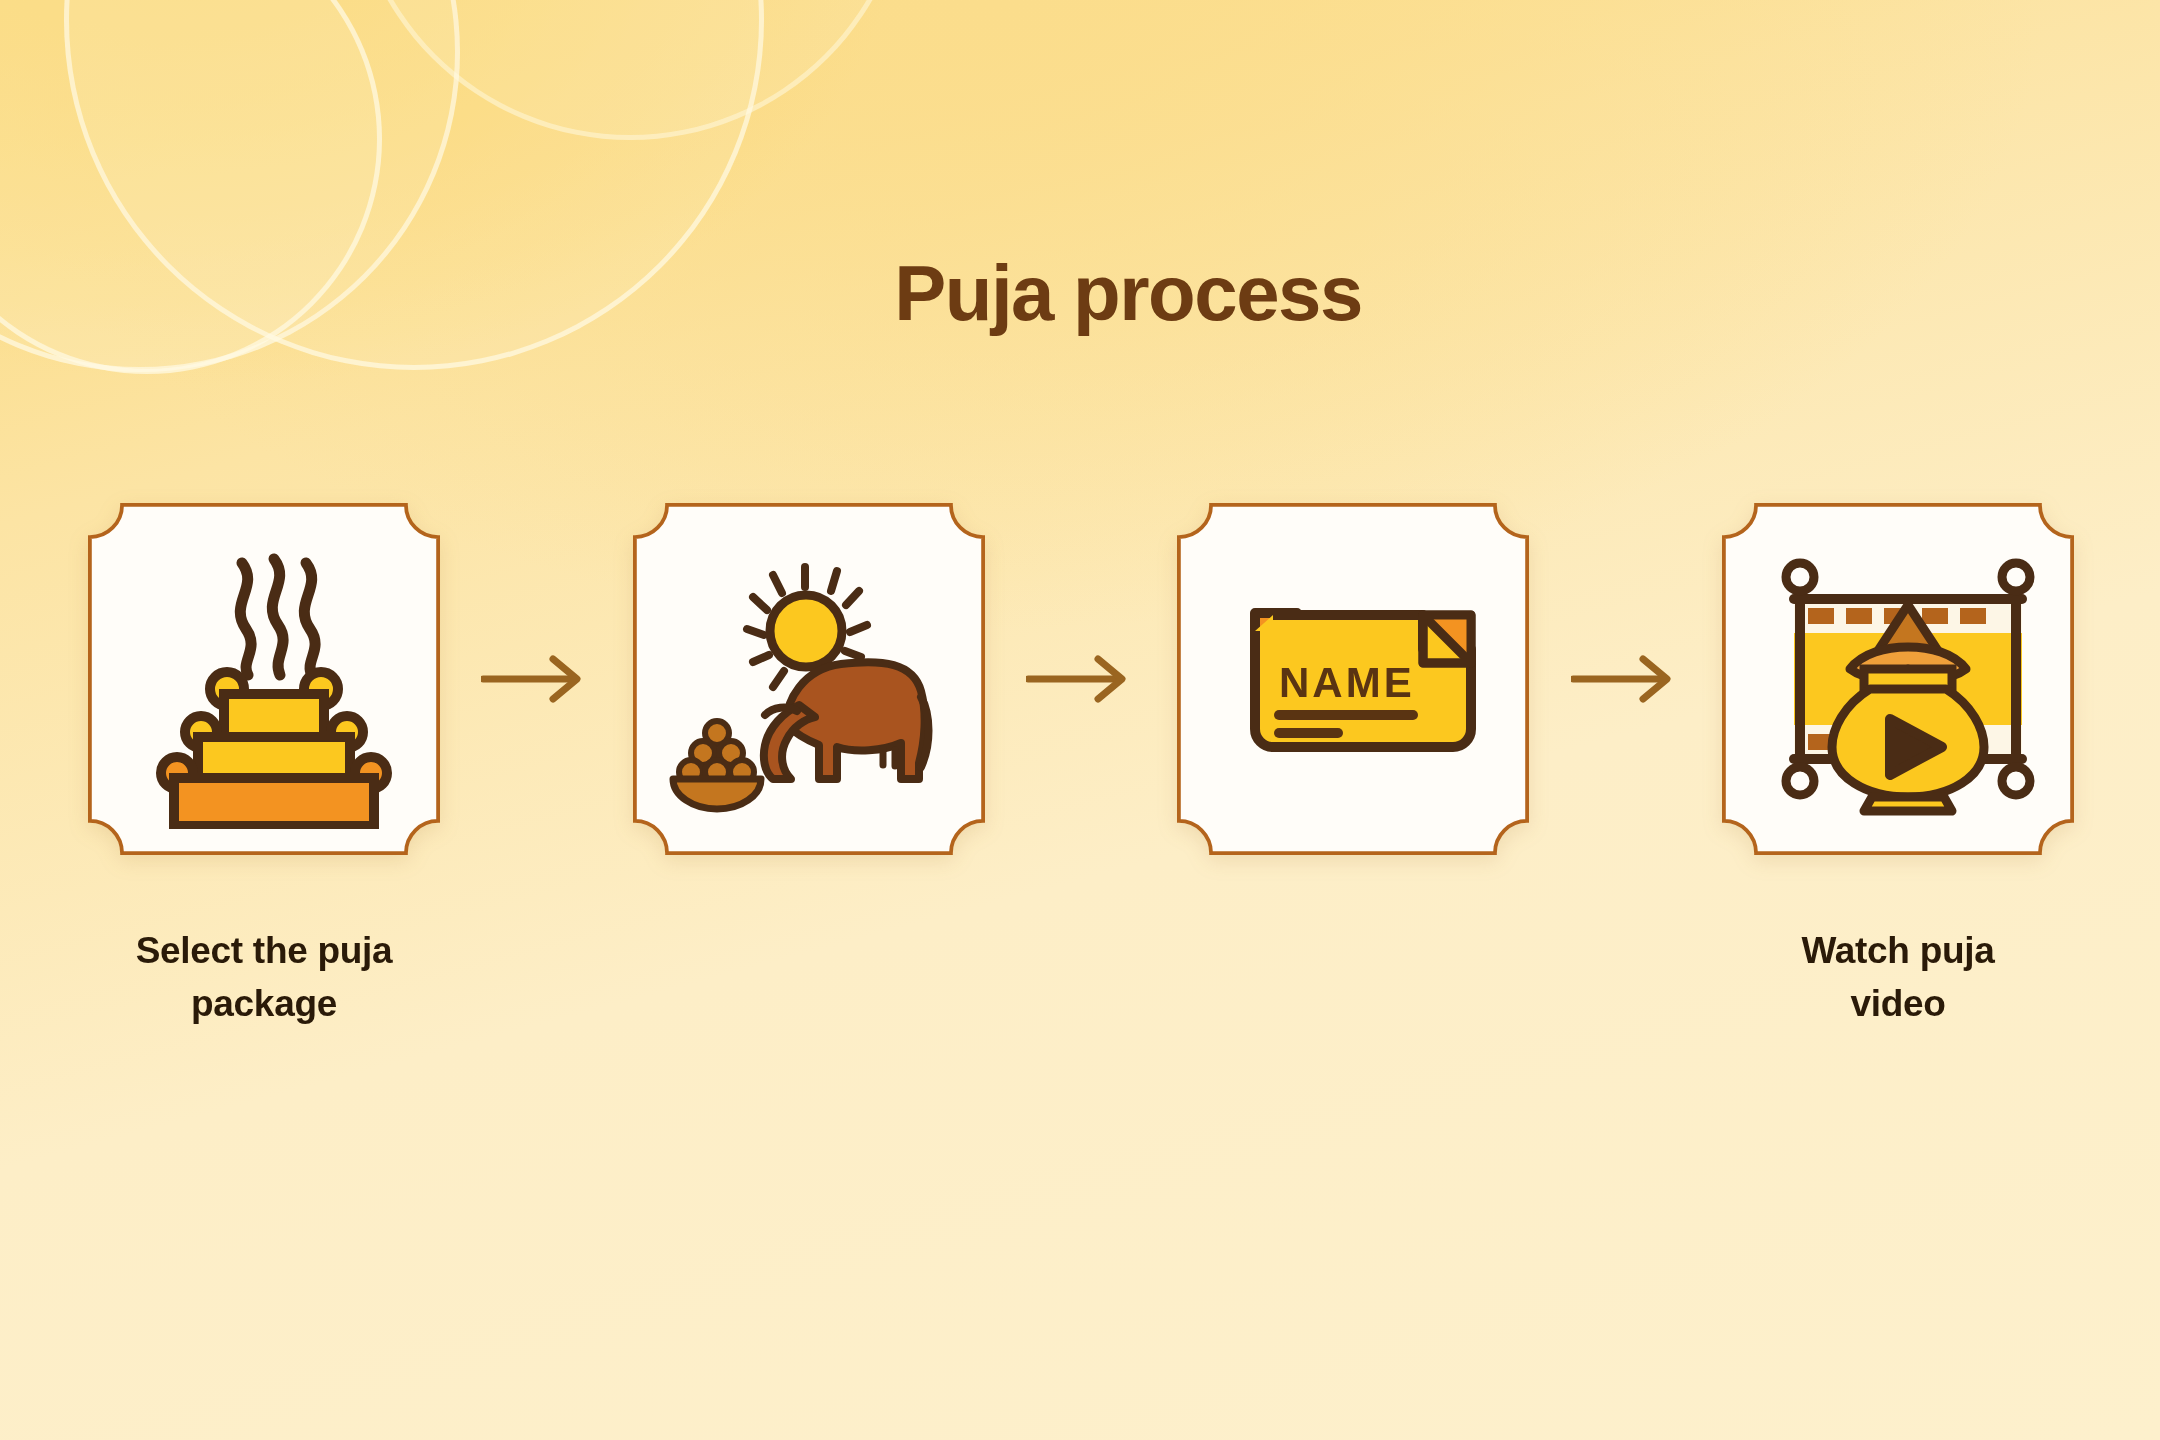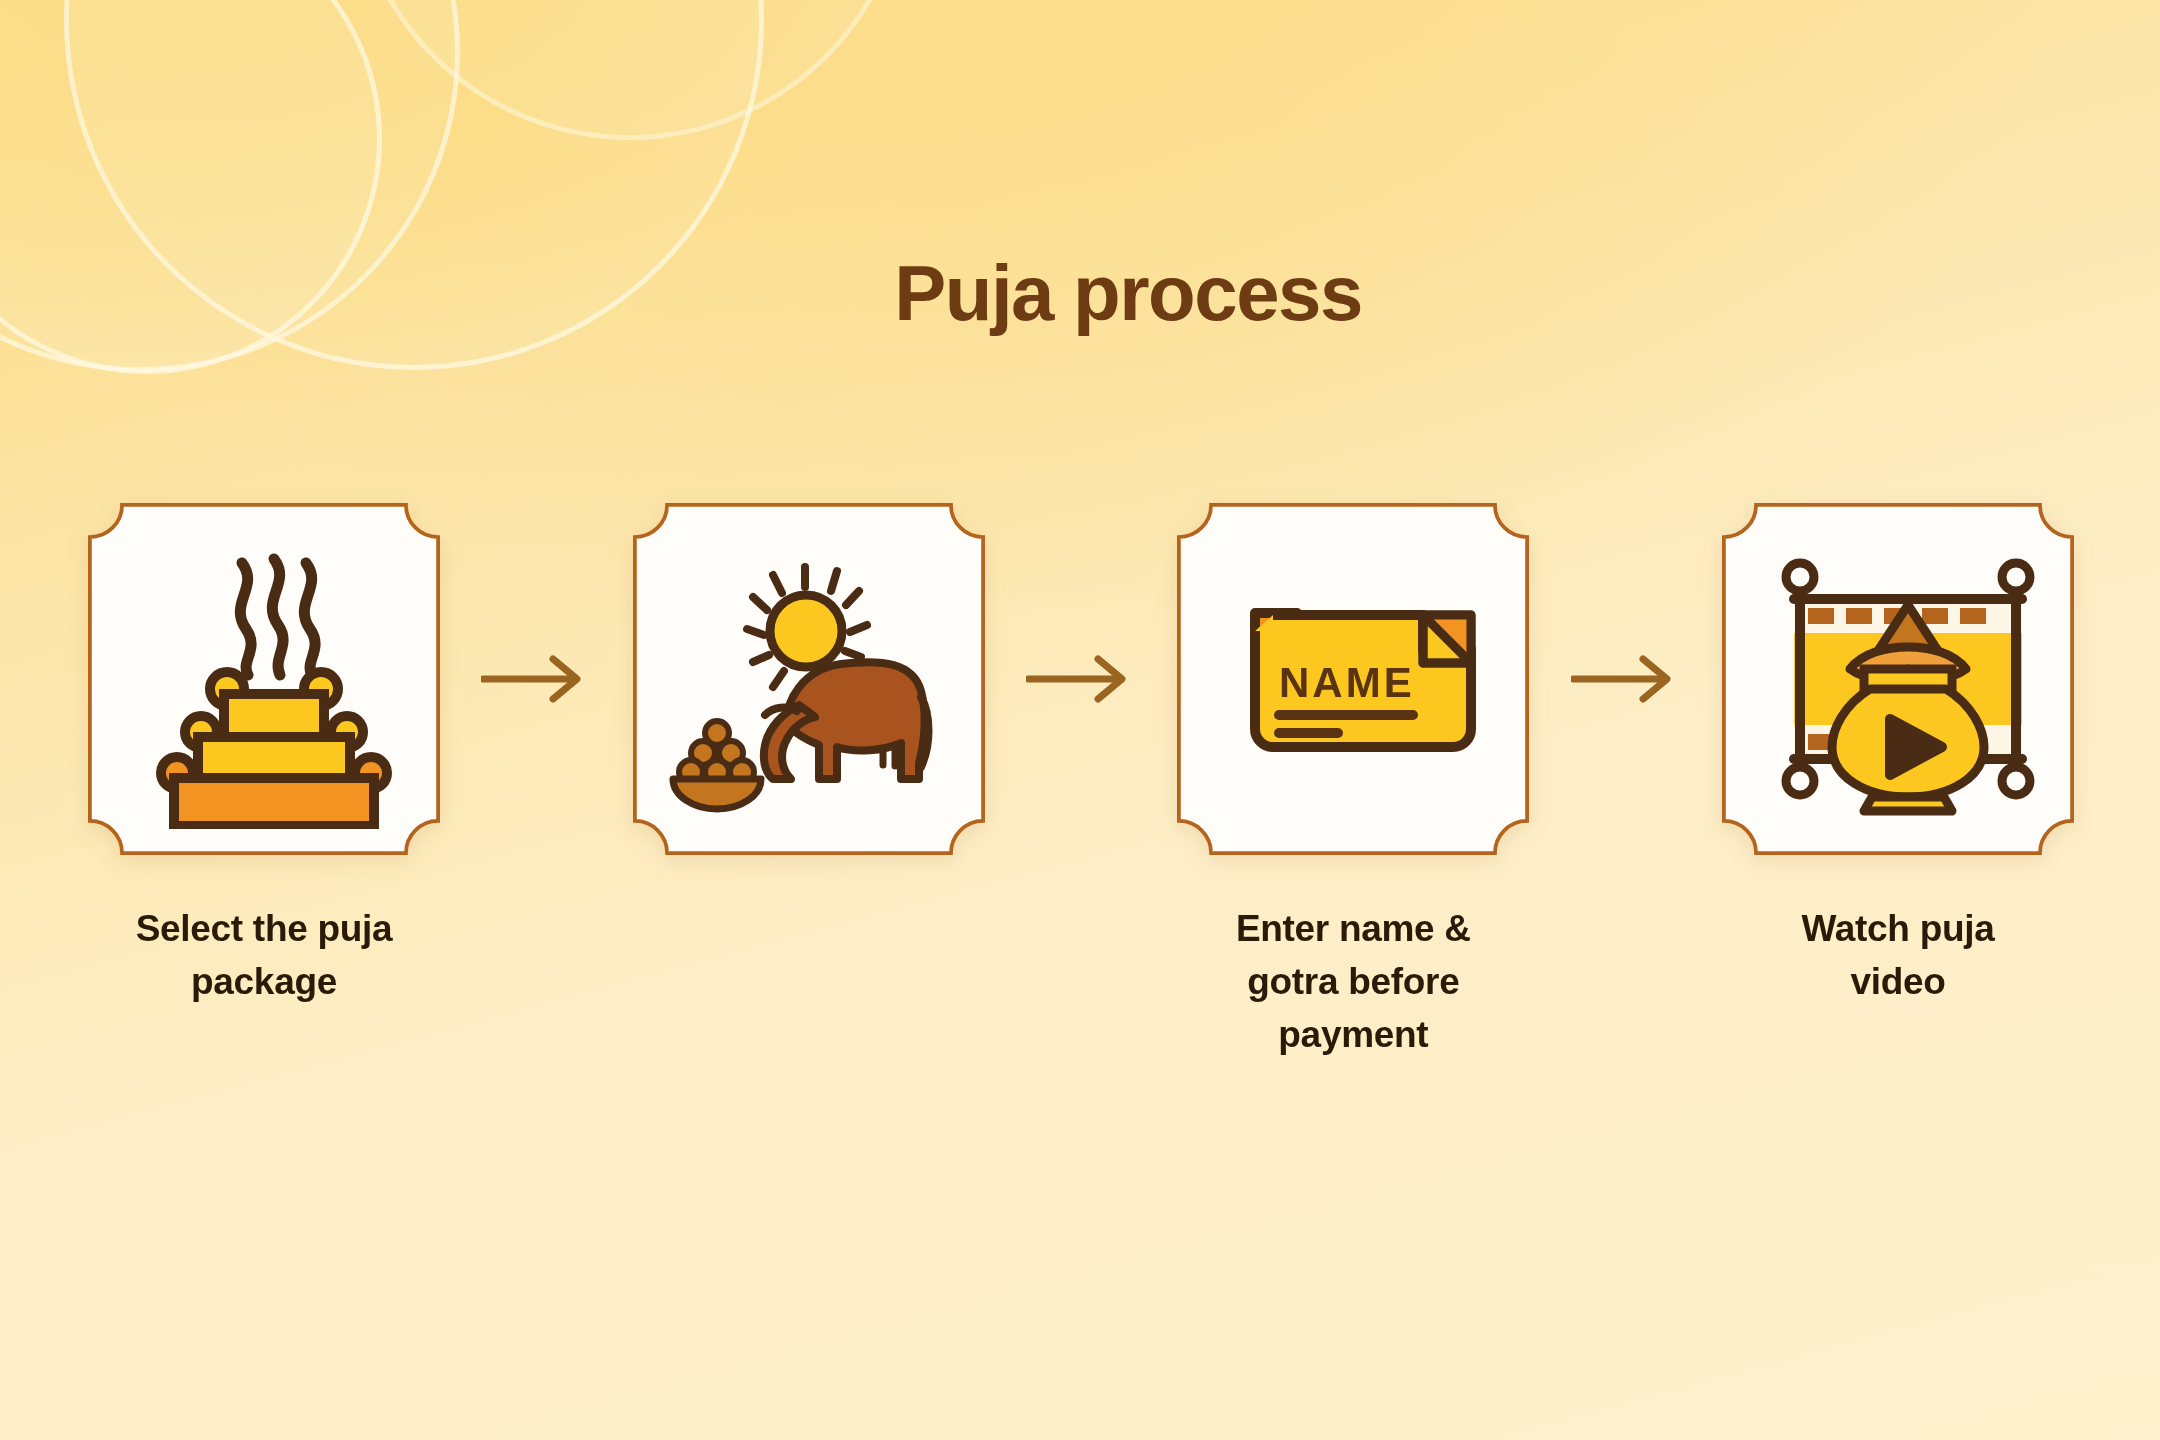--- a/index.html
+++ b/index.html
@@ -97,21 +97,21 @@
     flex: 1 1 auto;
     height: 372px;
     display: flex;
     align-items: center;
     justify-content: center;
   }
   .arrow-svg { display: block; }
 
   
   .caption {
-    margin-top: 38px;
+    margin-top: 60px;
     width: 330px;
     text-align: center;
     font-size: 37px;
     line-height: 1.43;
     font-weight: 700;
     letter-spacing: -0.3px;
     color: #2a1a08;
     white-space: pre-line;
   }
 </style>
@@ -258,23 +258,20 @@
         <path d="M210 86 L 258 86 L 258 134 Z" fill="#f39321"></path>
         <path d="M210 86 L 258 134" stroke="#4a2c15" stroke-width="9" stroke-linecap="round"></path>
         <rect x="210" y="86" width="48" height="48" fill="none" stroke="#4a2c15" stroke-width="9" stroke-linejoin="round"></rect>
 
         <text x="66" y="168" font-family="'Liberation Sans', sans-serif" font-size="42" font-weight="700" letter-spacing="3" fill="#5a3412">NAME</text>
 
         <line x1="66" y1="186" x2="200" y2="186" stroke="#5a3412" stroke-width="10" stroke-linecap="round"></line>
         <line x1="66" y1="204" x2="125" y2="204" stroke="#5a3412" stroke-width="10" stroke-linecap="round"></line>
       </svg>
     </div>
-    <div class="caption">Enter name &amp;
-gotra before
-payment</div>
   </div>
 
   <div class="connector">
     <svg class="arrow-svg" width="110" height="56" viewBox="0 0 110 56">
       <path d="M2 28 H 92" stroke="#9a6520" stroke-width="7" stroke-linecap="round" fill="none"></path>
       <path d="M72 8 L 96 28 L 72 48" stroke="#9a6520" stroke-width="7" stroke-linecap="round" stroke-linejoin="round" fill="none"></path>
     </svg>
   </div>
 
   <div class="step">

